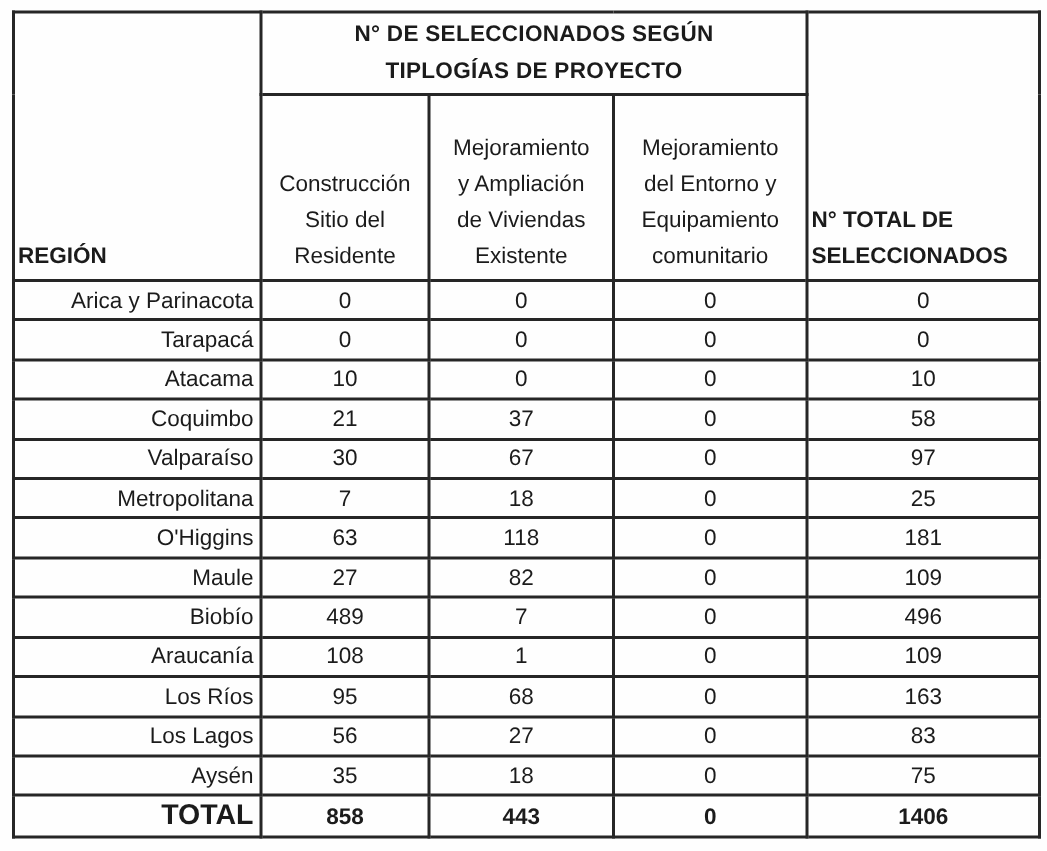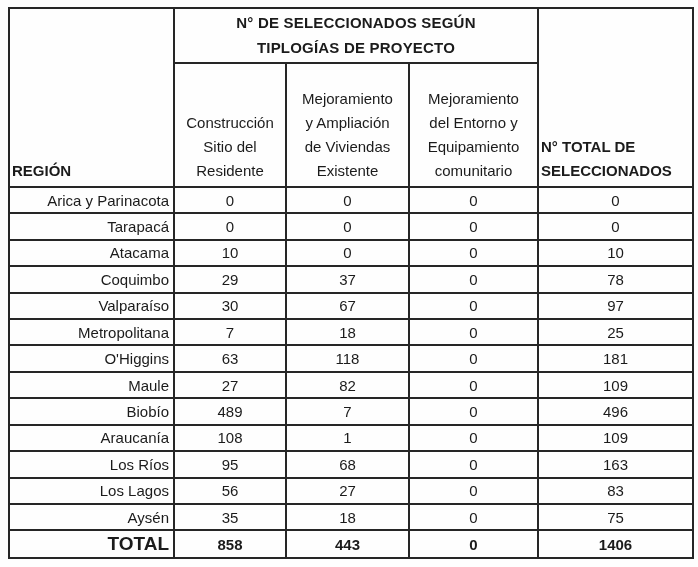--- a/index.html
+++ b/index.html
@@ -136,24 +136,24 @@
     </tr>
     <tr class="data-row">
       <td class="region">Atacama</td>
       <td class="num">10</td>
       <td class="num">0</td>
       <td class="num">0</td>
       <td class="num">10</td>
     </tr>
     <tr class="data-row">
       <td class="region">Coquimbo</td>
-      <td class="num">29</td>
+      <td class="num">21</td>
       <td class="num">37</td>
       <td class="num">0</td>
-      <td class="num">78</td>
+      <td class="num">58</td>
     </tr>
     <tr class="data-row">
       <td class="region">Valparaíso</td>
       <td class="num">30</td>
       <td class="num">67</td>
       <td class="num">0</td>
       <td class="num">97</td>
     </tr>
     <tr class="data-row">
       <td class="region">Metropolitana</td>

